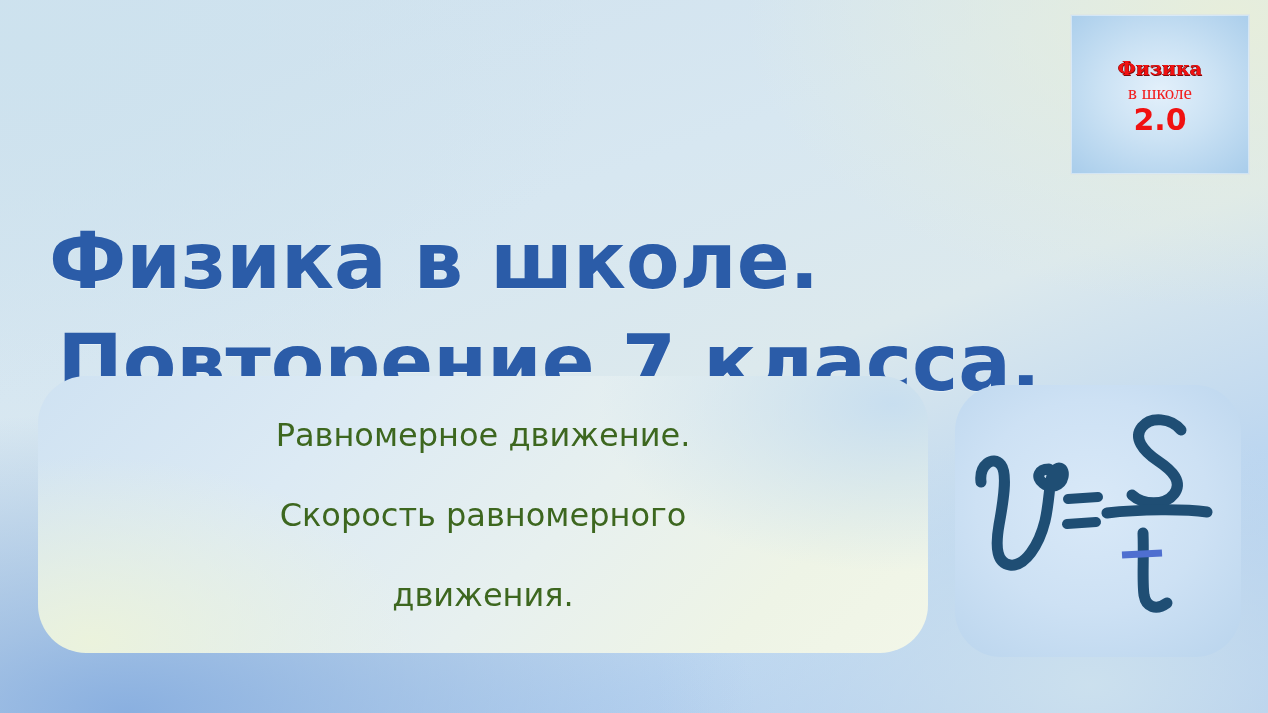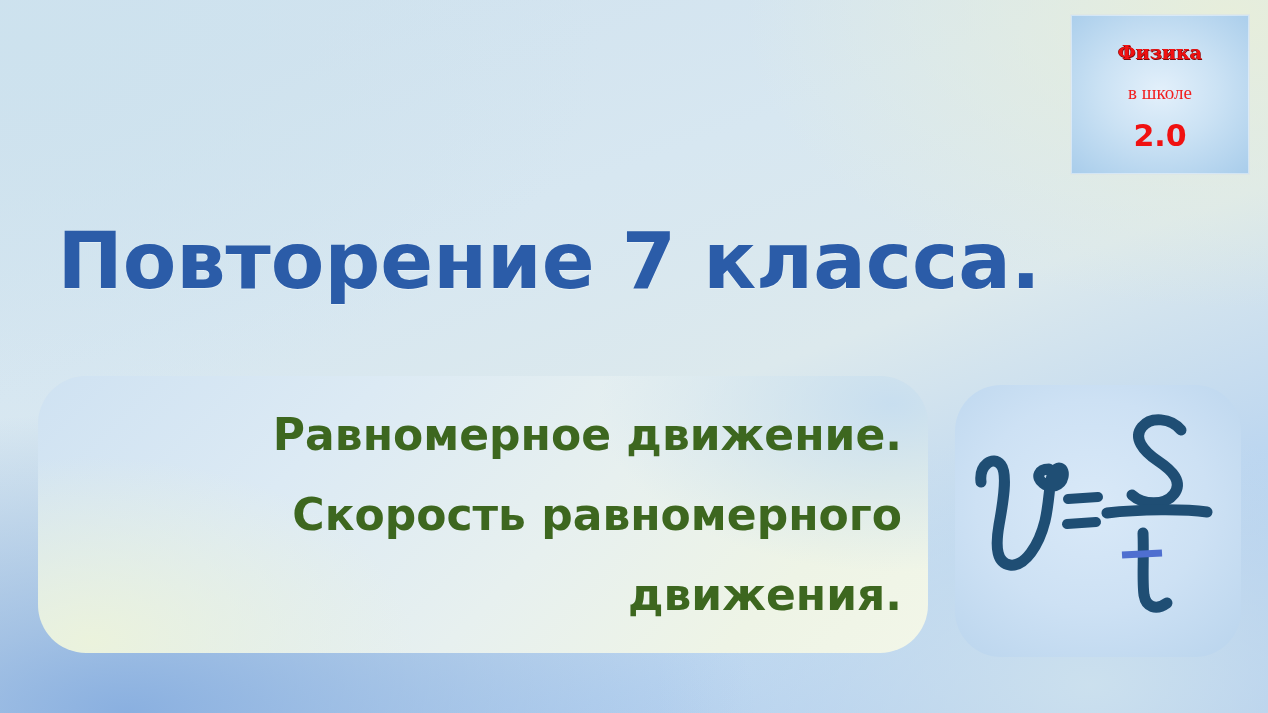--- a/index.html
+++ b/index.html
@@ -33,21 +33,21 @@
   .title .l2{display:block;text-align:center;}
 
   
   .logo-badge{
     position:absolute;left:1070px;top:14px;width:178px;height:159px;
     border:1px solid #dfe7e4;
     background:
       radial-gradient(ellipse 130px 110px at 50% 48%, #e3f0fb 0%, #cbe2f4 45%, #a9cdeb 100%);
     box-shadow:0 0 0 1px rgba(255,255,255,.45) inset;
     display:flex;flex-direction:column;align-items:center;justify-content:center;
-    gap:18px;
+    gap:2px;
   }
   .logo-l1{
     font-family:"DejaVu Serif","Liberation Serif",serif;
     font-weight:bold;font-size:19px;color:#f01111;
     text-shadow:0.5px 0.5px 0 #7a0b0b,-0.5px 0 0 #7a0b0b;
     line-height:22px;
   }
   .logo-l2{
     font-family:Liberation Serif, serif;
     font-size:19px;color:#f22020;line-height:24px;
@@ -63,24 +63,24 @@
     border-radius:48px;
     background:
       radial-gradient(ellipse 520px 300px at 6% 96%, rgba(236,243,219,.95) 0%, rgba(236,243,219,0) 62%),
       radial-gradient(ellipse 420px 240px at 96% 10%, rgba(196,220,240,.9) 0%, rgba(196,220,240,0) 70%),
       linear-gradient(135deg,#cfe2f2 0%,#dceaf4 30%,#e7f0ef 58%,#eef4e6 82%,#f2f6e8 100%);
     display:flex;align-items:center;justify-content:center;
   }
   .subtitle-text{
     color:#3d671f;
     font-family:"DejaVu Sans","Liberation Sans",sans-serif;
-    font-weight:bold;
-    font-size:44px;
+    font-weight:normal;
+    font-size:32px;
     line-height:80px;
-    text-align:right;
+    text-align:center;
     white-space:pre-line;
     width:100%;
     padding:0 26px;
     box-sizing:border-box;
   }
 
   
   .formula-card{
     position:absolute;left:955px;top:385px;width:286px;height:272px;
     border-radius:46px;
@@ -90,20 +90,21 @@
   .formula-card svg{display:block;width:100%;height:100%;}
   .ink{fill:none;stroke:#1f4e74;stroke-linecap:round;stroke-linejoin:round;}
   .ink-accent{stroke:#4f6fd0;stroke-width:7;stroke-linecap:butt;}
 </style>
 </head>
 <body>
 
 <div id="slide">
 
   <h1 class="title">
+    <span>Физика в школе.</span>
     <span class="l2">Повторение 7 класса.</span>
   </h1>
 
   <div class="logo-badge">
     <div class="logo-l1">Физика</div>
     <div class="logo-l2">в школе</div>
     <div class="logo-l3">2.0</div>
   </div>
 
   <div class="subtitle-card">

